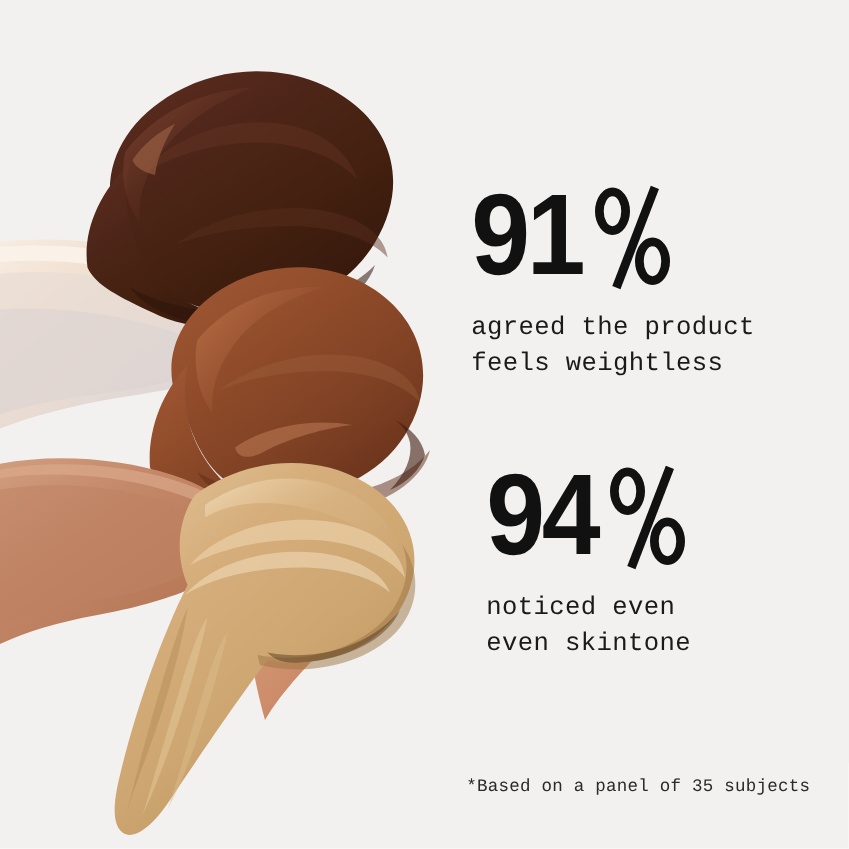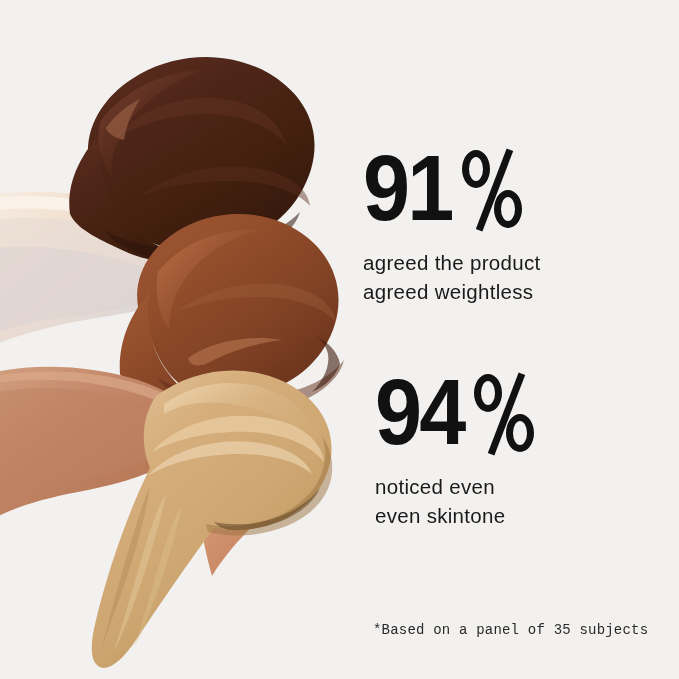--- a/index.html
+++ b/index.html
@@ -31,21 +31,21 @@
   }
   #swatch-art svg {
     display: block;
     width: 380px;
     height: 679px;
   }
 
   
   #claims {
     position: absolute;
-    left: 363px;
+    left: 377px;
     top: 0;
     width: 295px;
     height: 679px;
   }
 
   .claim-block {
     position: absolute;
     left: 0;
     width: 295px;
   }
@@ -99,21 +99,21 @@
     width: 7px;
     height: 86px;
     left: 30px;
     top: 1px;
     background: #111111;
     transform: rotate(21deg);
     transform-origin: center;
   }
 
   .claim-text {
-    font-family: Liberation Sans, sans-serif;
+    font-family: Liberation Mono, monospace;
     font-size: 20.5px;
     line-height: 1.42;
     letter-spacing: 0.3px;
     color: #1a1a1a;
     margin: 0;
     padding-top: 10px;
   }
   .claim-text .line {
     display: block;
     white-space: nowrap;
@@ -293,21 +293,21 @@
       <div class="stat">
         <span class="stat-number">91</span>
         <span class="pct">
           <span class="ring ring-top"></span>
           <span class="slash"></span>
           <span class="ring ring-bot"></span>
         </span>
       </div>
       <p class="claim-text">
         <span class="line">agreed the product</span>
-        <span class="line">agreed weightless</span>
+        <span class="line">feels weightless</span>
       </p>
     </div>
 
     <div class="claim-block" id="claim-2">
       <div class="stat">
         <span class="stat-number">94</span>
         <span class="pct">
           <span class="ring ring-top"></span>
           <span class="slash"></span>
           <span class="ring ring-bot"></span>

